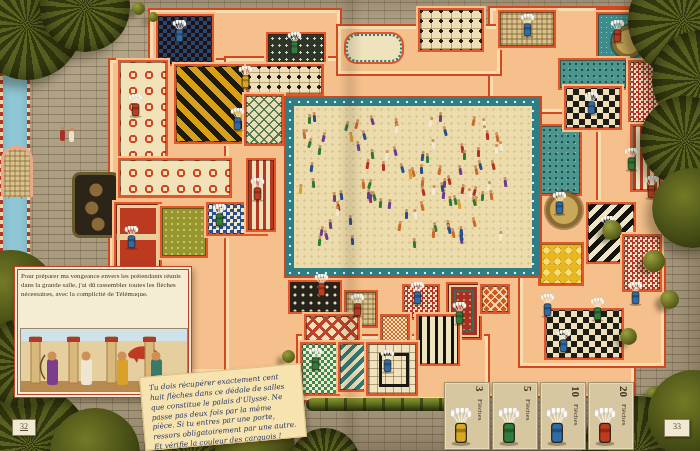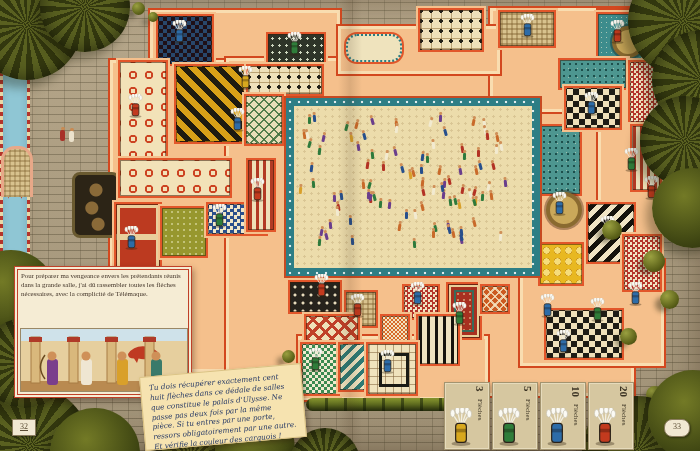--- a/index.html
+++ b/index.html
@@ -141,21 +141,21 @@
   .legend-quiver{position:absolute;left:4px;bottom:3px;width:24px;height:38px;}
   .legend-quiver svg{display:block;width:100%;height:100%;}
   .legend-label{position:absolute;right:1px;top:3px;writing-mode:vertical-rl;color:#3c3424;line-height:1;}
   .legend-label .num{font-size:11px;font-weight:bold;}
   .legend-label .word{font-size:7px;margin-top:3px;display:inline-block;}
 
   
   .pagetag{position:absolute;z-index:12;background:#f1e8d2;border:1px solid #8a7c5e;
       font-size:8px;color:#5a4c34;text-align:center;line-height:14px;box-shadow:1px 1px 2px rgba(0,0,0,.4);}
   #pagetag-left{left:12px;top:419px;width:22px;height:15px;text-decoration:underline;}
-  #pagetag-right{left:664px;top:419px;width:24px;height:16px;border-radius:8px;}
+  #pagetag-right{left:664px;top:419px;width:24px;height:16px;}
 </style>
 </head>
 <body>
 
 <div id="spread">
   <div id="ground"></div>
 
   <div id="fresco">
     <div class="edge l"></div>
     <div class="edge r"></div>

